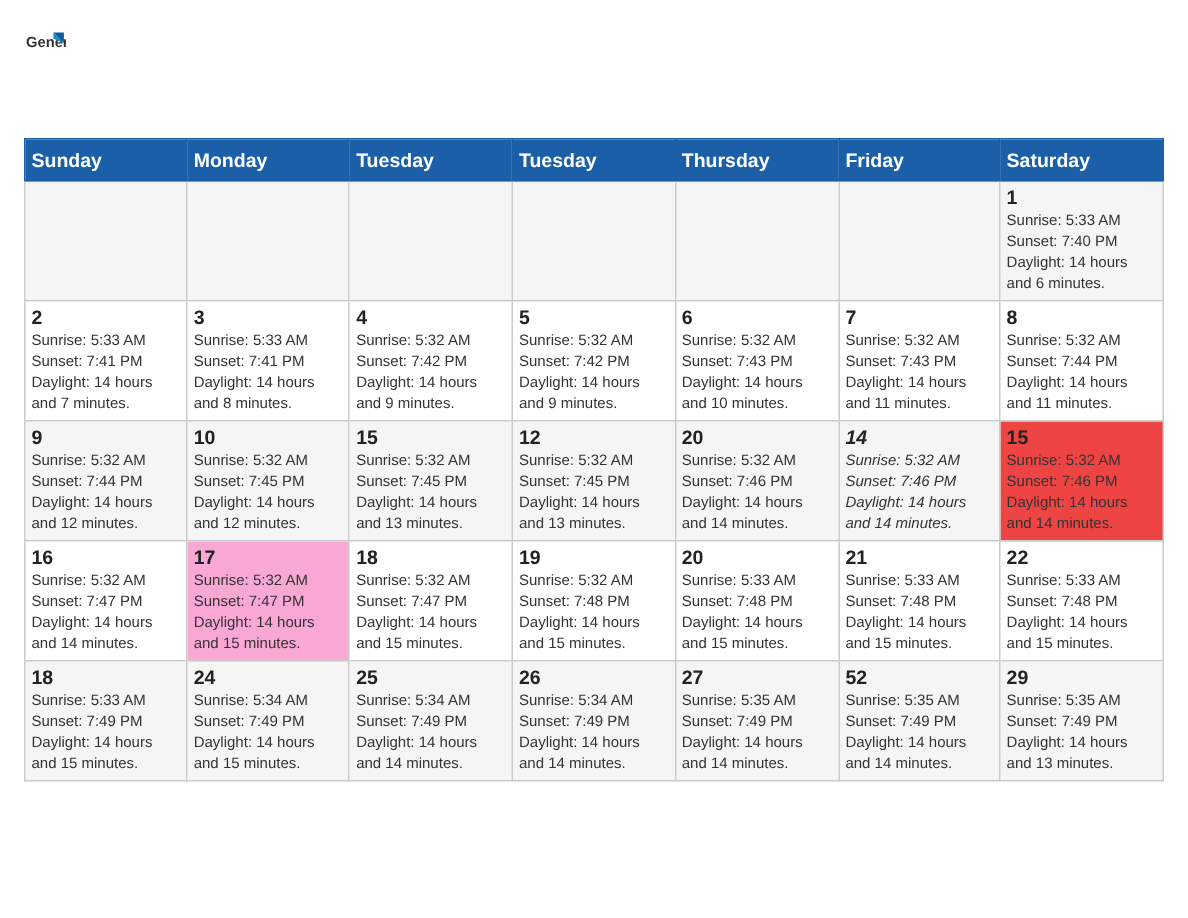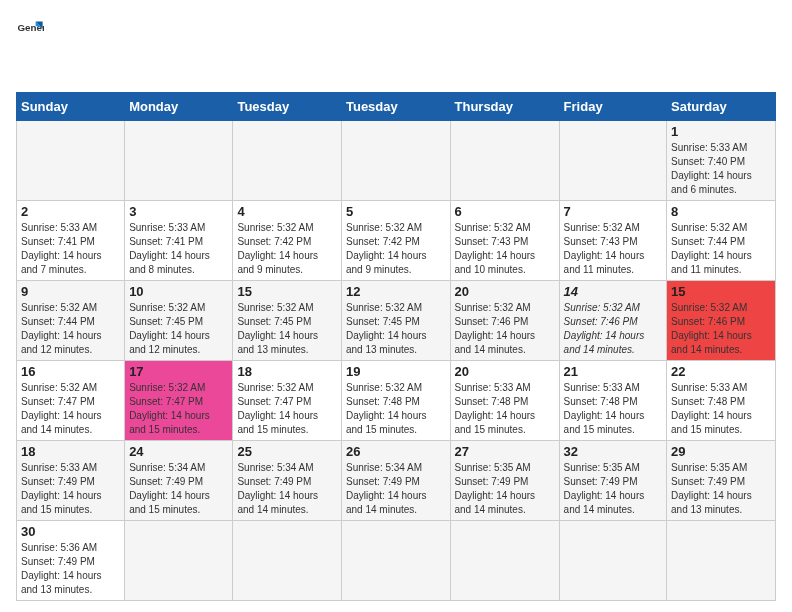--- a/index.html
+++ b/index.html
@@ -241,21 +241,21 @@
         </td>
       </tr>
       <tr>
         <td style="background-color: rgb(255, 255, 255);">
           <span class="day-number">16</span>
           <div class="day-info" style="white-space: pre-line;">Sunrise: 5:32 AM
 Sunset: 7:47 PM
 Daylight: 14 hours
 and 14 minutes.</div>
         </td>
-        <td style="background-color: #ec4899;">
+        <td style="background-color: #f9a8d4;">
           <span class="day-number">17</span>
           <div class="day-info" style="white-space: pre-line;">Sunrise: 5:32 AM
 Sunset: 7:47 PM
 Daylight: 14 hours
 and 15 minutes.</div>
         </td>
         <td style="background-color: rgb(255, 255, 255);">
           <span class="day-number">18</span>
           <div class="day-info" style="white-space: pre-line;">Sunrise: 5:32 AM
 Sunset: 7:47 PM
@@ -321,43 +321,28 @@
 and 14 minutes.</div>
         </td>
         <td style="background-color: rgb(245, 245, 245);">
           <span class="day-number">27</span>
           <div class="day-info" style="white-space: pre-line;">Sunrise: 5:35 AM
 Sunset: 7:49 PM
 Daylight: 14 hours
 and 14 minutes.</div>
         </td>
         <td style="background-color: rgb(245, 245, 245);">
-          <span class="day-number">32</span>
+          <span class="day-number">52</span>
           <div class="day-info" style="white-space: pre-line;">Sunrise: 5:35 AM
 Sunset: 7:49 PM
 Daylight: 14 hours
 and 14 minutes.</div>
         </td>
         <td style="background-color: rgb(245, 245, 245);">
           <span class="day-number">29</span>
           <div class="day-info" style="white-space: pre-line;">Sunrise: 5:35 AM
 Sunset: 7:49 PM
 Daylight: 14 hours
 and 13 minutes.</div>
         </td>
-      </tr>
-      <tr>
-        <td style="background-color: rgb(255, 255, 255);">
-          <span class="day-number">30</span>
-          <div class="day-info" style="white-space: pre-line;">Sunrise: 5:36 AM
-Sunset: 7:49 PM
-Daylight: 14 hours
-and 13 minutes.</div>
-        </td>
-        <td class="empty-cell"></td>
-        <td class="empty-cell"></td>
-        <td class="empty-cell"></td>
-        <td class="empty-cell"></td>
-        <td class="empty-cell"></td>
-        <td class="empty-cell"></td>
       </tr>
     </tbody>
 </table>
 
 </body></html>

